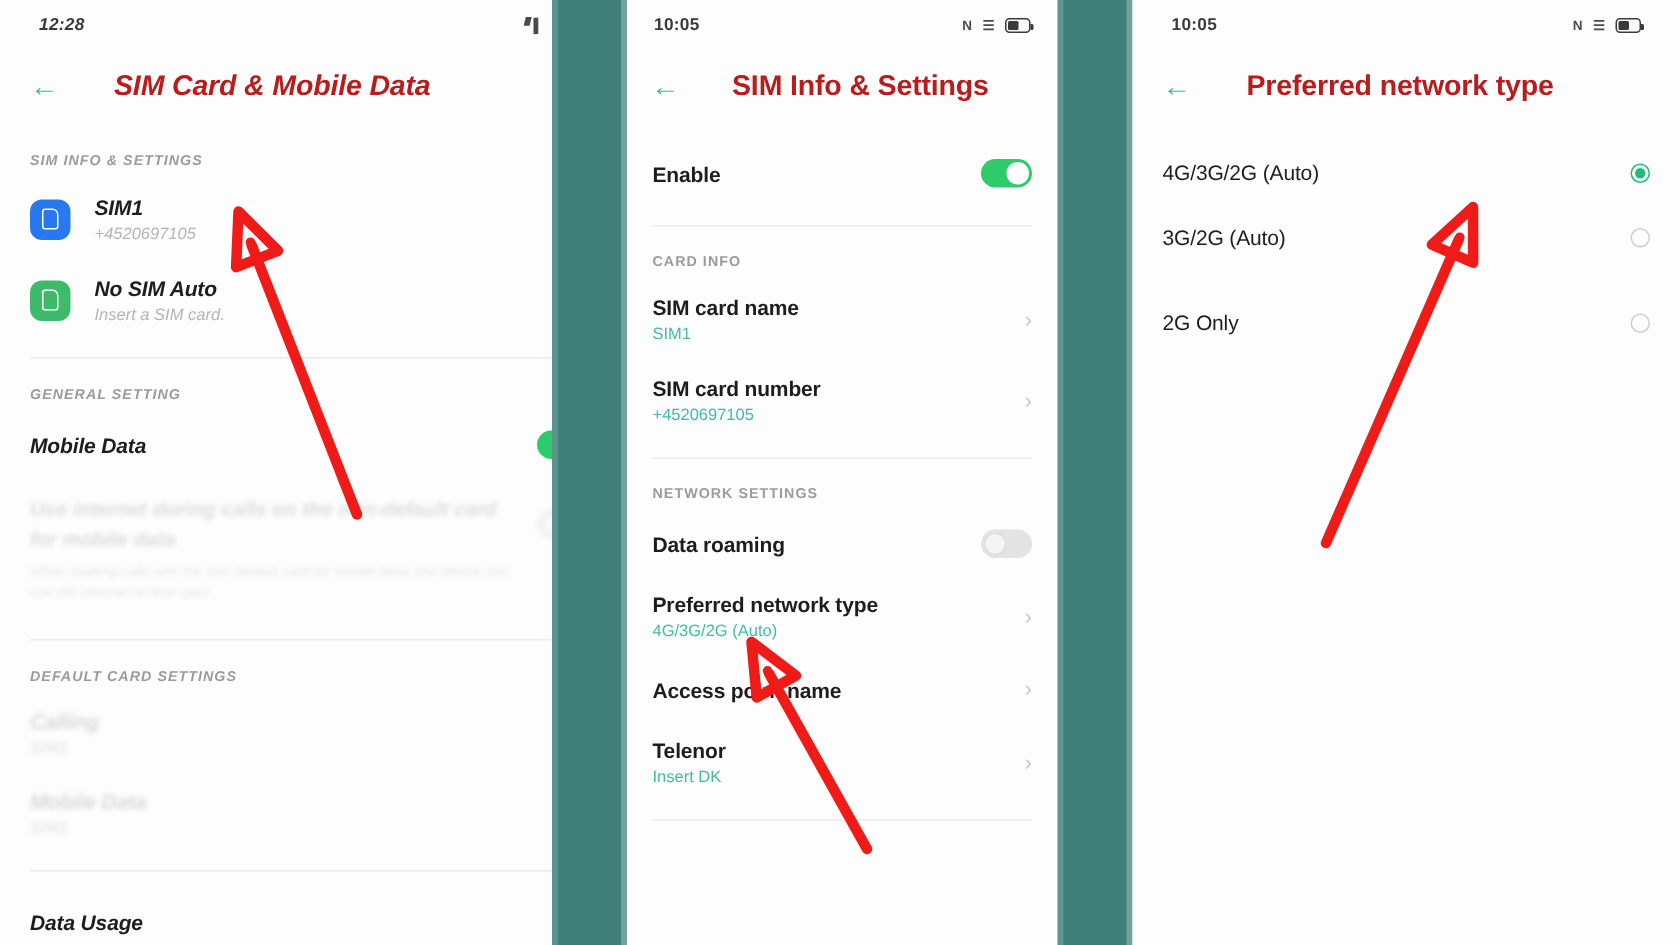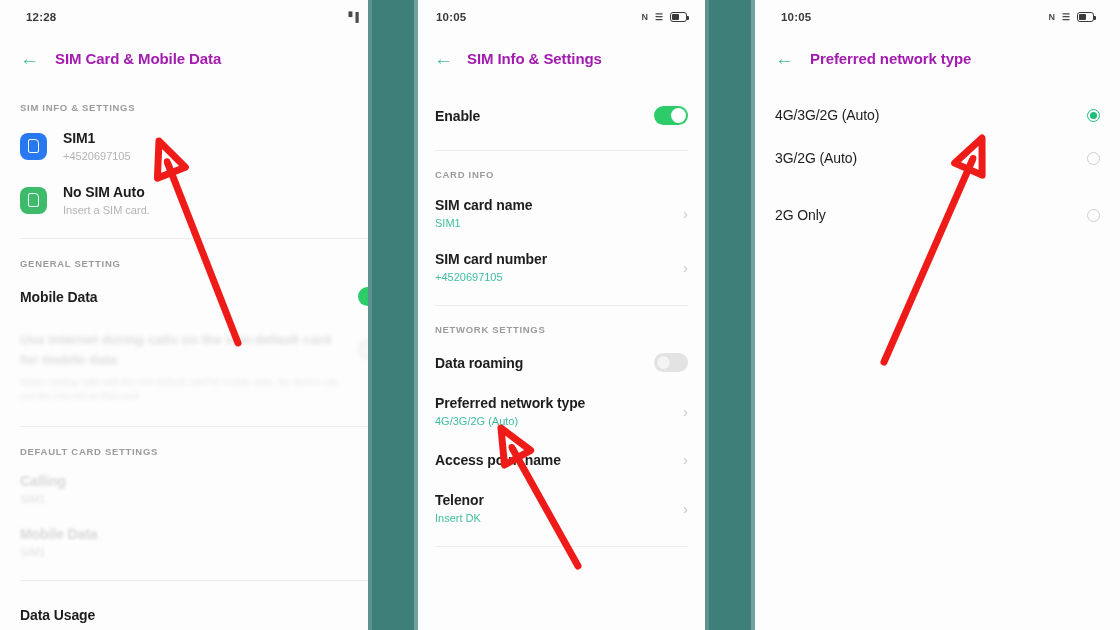--- a/index.html
+++ b/index.html
@@ -6,21 +6,21 @@
   html, body {
     width: 1120px; height: 630px;
     background: #ffffff;
     font-family: "Liberation Sans", sans-serif;
     overflow: hidden;
   }
   .stage { position: relative; width: 1120px; height: 630px; background: #ffffff; }
 
   
   .panel { position: absolute; top: 0; height: 630px; background: #fdfdfd; overflow: hidden; }
-  #panel-1 { left: 0px;   width: 412px; }
+  #panel-1 { left: 0px;   width: 412px; font-style: italic; }
   #panel-2 { left: 418px; width: 287px; }
   #panel-3 { left: 755px; width: 365px; }
 
   
   .divider { position: absolute; top: 0; height: 630px; background: #3e7f79; }
   #divider-1 { left: 368px; width: 50px; }
   #divider-2 { left: 705px; width: 50px; }
   .divider .shade { position:absolute; top:0; bottom:0; width:4px; background: rgba(255,255,255,.16); }
   .divider .shade.l { left: 0; }
   .divider .shade.r { right: 0; background: rgba(255,255,255,.28); }
@@ -40,21 +40,21 @@
   }
   .batt::after {
     content:""; position:absolute; right:-3px; top:2.6px;
     width:2px; height:4px; background:#3a3a3a; border-radius:0 1px 1px 0;
   }
   .batt i { position:absolute; left:1px; top:1px; bottom:1px; width:7px; background:#3a3a3a; border-radius:1px; display:block; }
 
   
   .appbar { display:flex; align-items:center; height: 48px; padding: 0 20px; gap: 16px; }
   .back-arrow { font-size: 19px; color: #3fb9a0; line-height:1; }
-  .appbar-title { font-size: 15px; font-weight: 700; color: #a21caf; letter-spacing: -.1px; }
+  .appbar-title { font-size: 19px; font-weight: 700; color: #b91c1c; letter-spacing: -.1px; margin-left: 21px; }
 
   
   .content { padding: 0 20px; }
   .section-label {
     font-size: 9.5px; letter-spacing: .7px; color: #9b9b9b;
     font-weight: 600; text-transform: uppercase;
   }
   .row { display: flex; align-items: center; position: relative; }
   .row-main { flex: 1; min-width: 0; }
   .row-title { font-size: 14px; color: #1d1d1d; font-weight: 700; letter-spacing: -.1px; }

